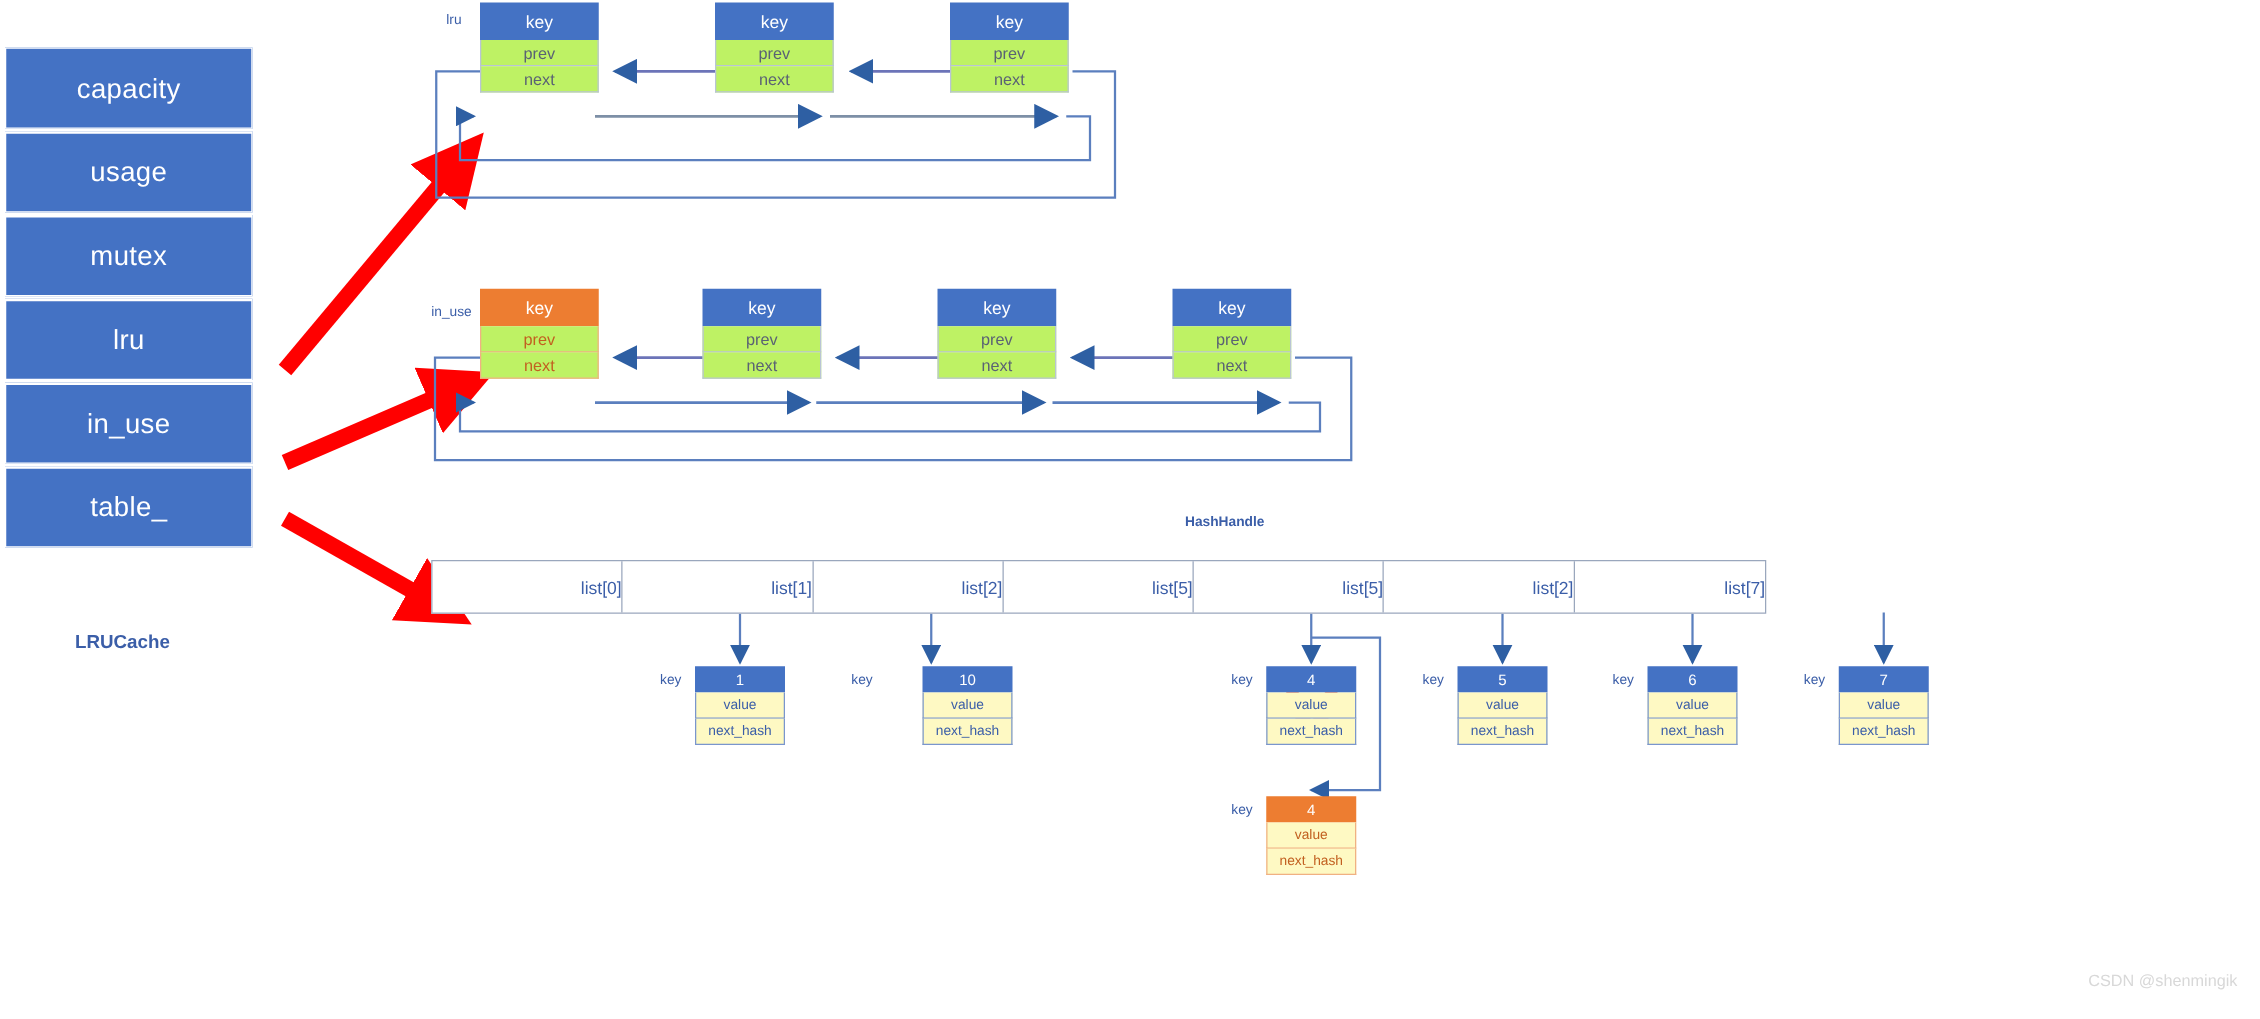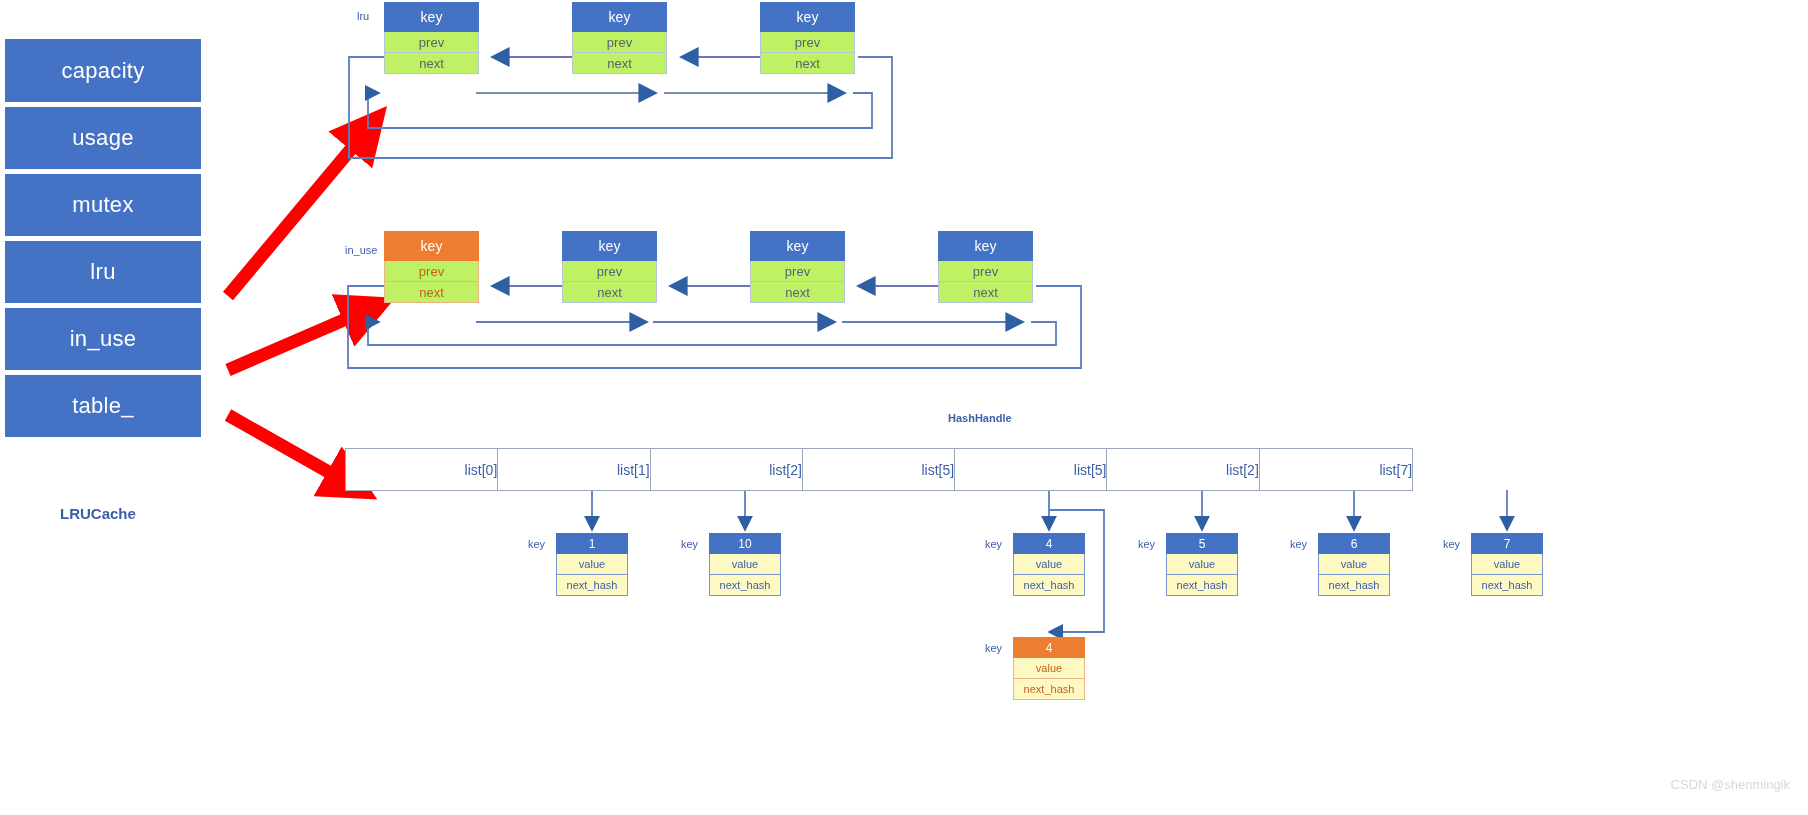--- a/index.html
+++ b/index.html
@@ -361,21 +361,21 @@
   </div>
 
   <div class="hh-keylabel" style="left:528px; top:538px;">key</div>
   <div class="hh-node" style="left:556px; top:533px;">
     <div class="hh-key">1</div>
     <div class="hh-cell">value</div>
     <div class="hh-cell">next_hash</div>
   </div>
 
   <div class="hh-keylabel" style="left:681px; top:538px;">key</div>
-  <div class="hh-node" style="left:709px; top:533px;">
+  <div class="hh-node" style="left:738px; top:533px;">
     <div class="hh-key">10</div>
     <div class="hh-cell">value</div>
     <div class="hh-cell">next_hash</div>
   </div>
 
   <div class="hh-keylabel" style="left:985px; top:538px;">key</div>
   <div class="hh-node" style="left:1013px; top:533px;">
     <div class="hh-key">4</div>
     <div class="hh-cell">value</div>
     <div class="hh-cell">next_hash</div>

